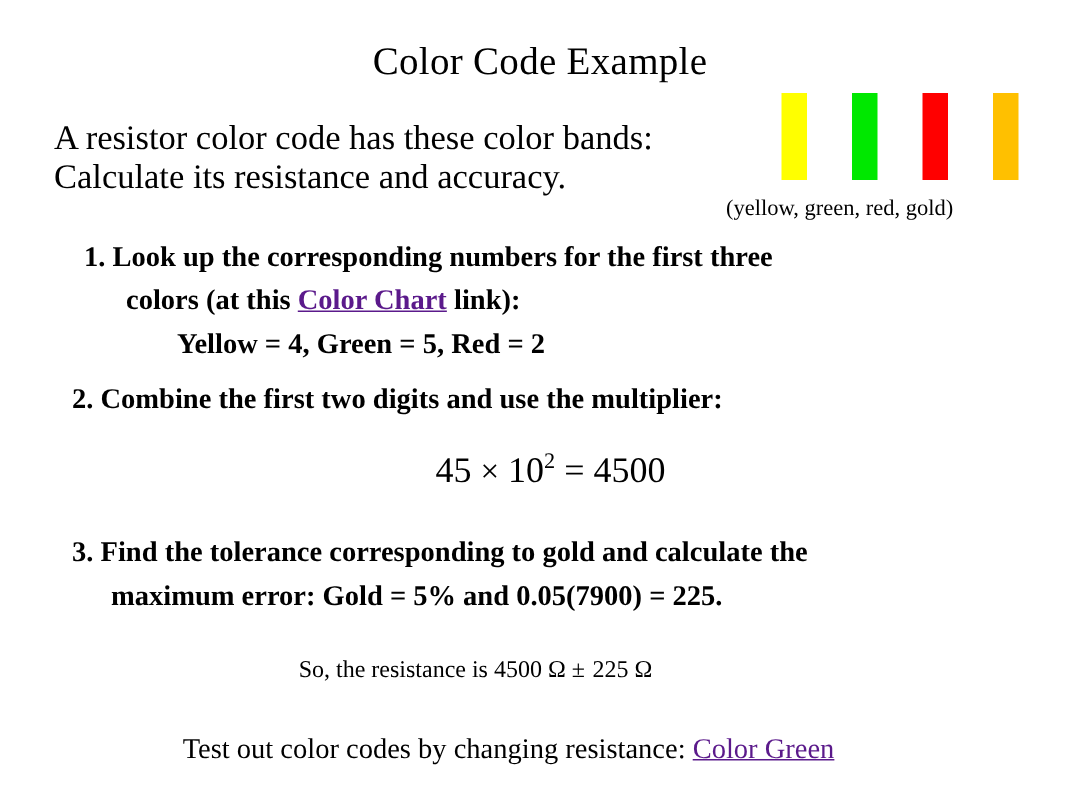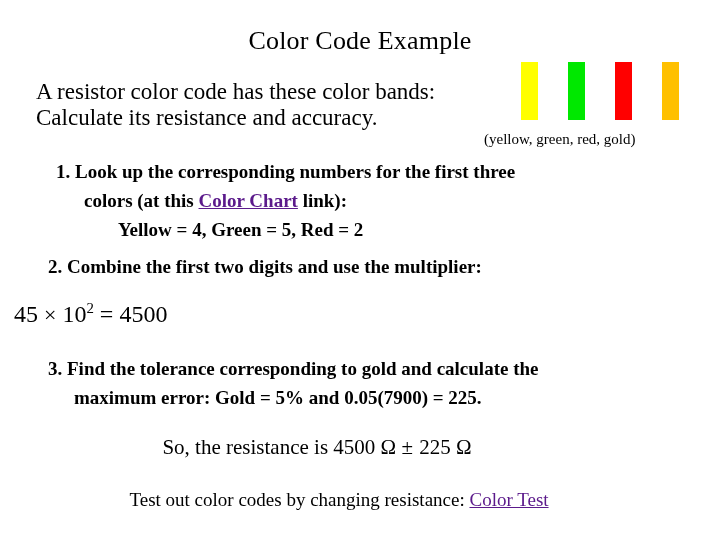--- a/index.html
+++ b/index.html
@@ -116,41 +116,42 @@
   }
 
   
   .equation {
     position: absolute;
     left: 0;
     top: 299px;
     width: 720px;
     padding-left: 14px;
     box-sizing: border-box;
+    text-align: center;
     font-size: 24px;
     line-height: 30px;
     white-space: nowrap;
   }
   .equation .times { font-size: 22px; }
   .equation sup {
     font-size: 0.62em;
     vertical-align: super;
     line-height: 0;
   }
 
   
   .result {
     position: absolute;
     left: 0;
     top: 432px;
     width: 720px;
     padding-right: 86px;
     box-sizing: border-box;
     text-align: center;
-    font-size: 21px;
+    font-size: 16px;
     line-height: 30px;
     white-space: nowrap;
   }
   .result .sp { letter-spacing: 1px; }
 
   
   .footer {
     position: absolute;
     left: 0;
     top: 487px;
@@ -210,16 +211,16 @@
     <span class="l2">maximum error:   Gold = 5% and  0.05(7900) = 225.</span>
   </div>
 
   <div class="result">
     <span>So, the resistance is 4500 Ω</span>
     <span class="sp">±</span>
     <span>225 Ω</span>
   </div>
 
   <div class="footer">
-    <span>Test out color codes by changing resistance: </span><span class="link" style="color: rgb(91, 26, 139);">Color Test</span>
+    <span>Test out color codes by changing resistance: </span><span class="link" style="color: rgb(91, 26, 139);">Color Green</span>
   </div>
 
 </div>
 
 </body></html>

